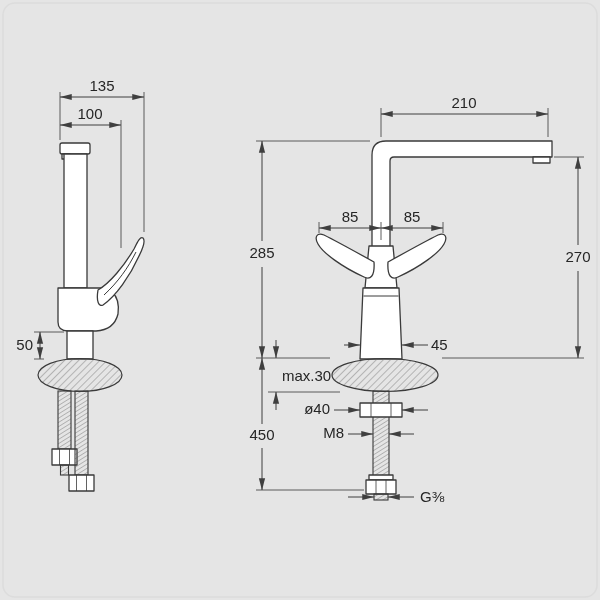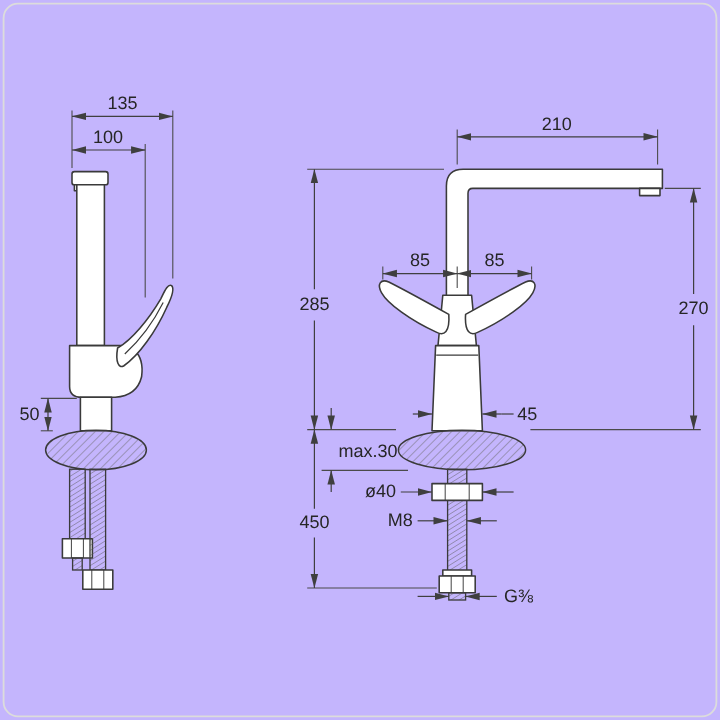--- a/index.html
+++ b/index.html
@@ -1,16 +1,16 @@
 <!DOCTYPE html>
 <html><head>
 <meta charset="utf-8">
 <style>
   html,body{margin:0;padding:0;background:#ffffff;}
-  .stage{position:relative;width:600px;height:600px;background:#c4b5fd;overflow:hidden;
+  .stage{position:relative;width:600px;height:600px;background:#e5e5e5;overflow:hidden;
          font-family:"Liberation Sans","DejaVu Sans",sans-serif;}
   svg{position:absolute;left:0;top:0;}
   svg text{font-family:"Liberation Sans","DejaVu Sans",sans-serif;font-size:15px;fill:#262626;}
   .dim{stroke:#3f3f3f;stroke-width:1;fill:none;}
   .ext{stroke:#4a4a4a;stroke-width:0.9;fill:none;}
   .part{fill:#ffffff;stroke:#3a3a3a;stroke-width:1.3;stroke-linejoin:round;}
   .detail{stroke:#3a3a3a;stroke-width:1;fill:none;}
   .hatched{fill:url(#hatch);stroke:#3a3a3a;stroke-width:1.2;}
   .threaded{fill:url(#thread);stroke:#3a3a3a;stroke-width:1.1;}
   .facet{stroke:#3a3a3a;stroke-width:0.8;}

